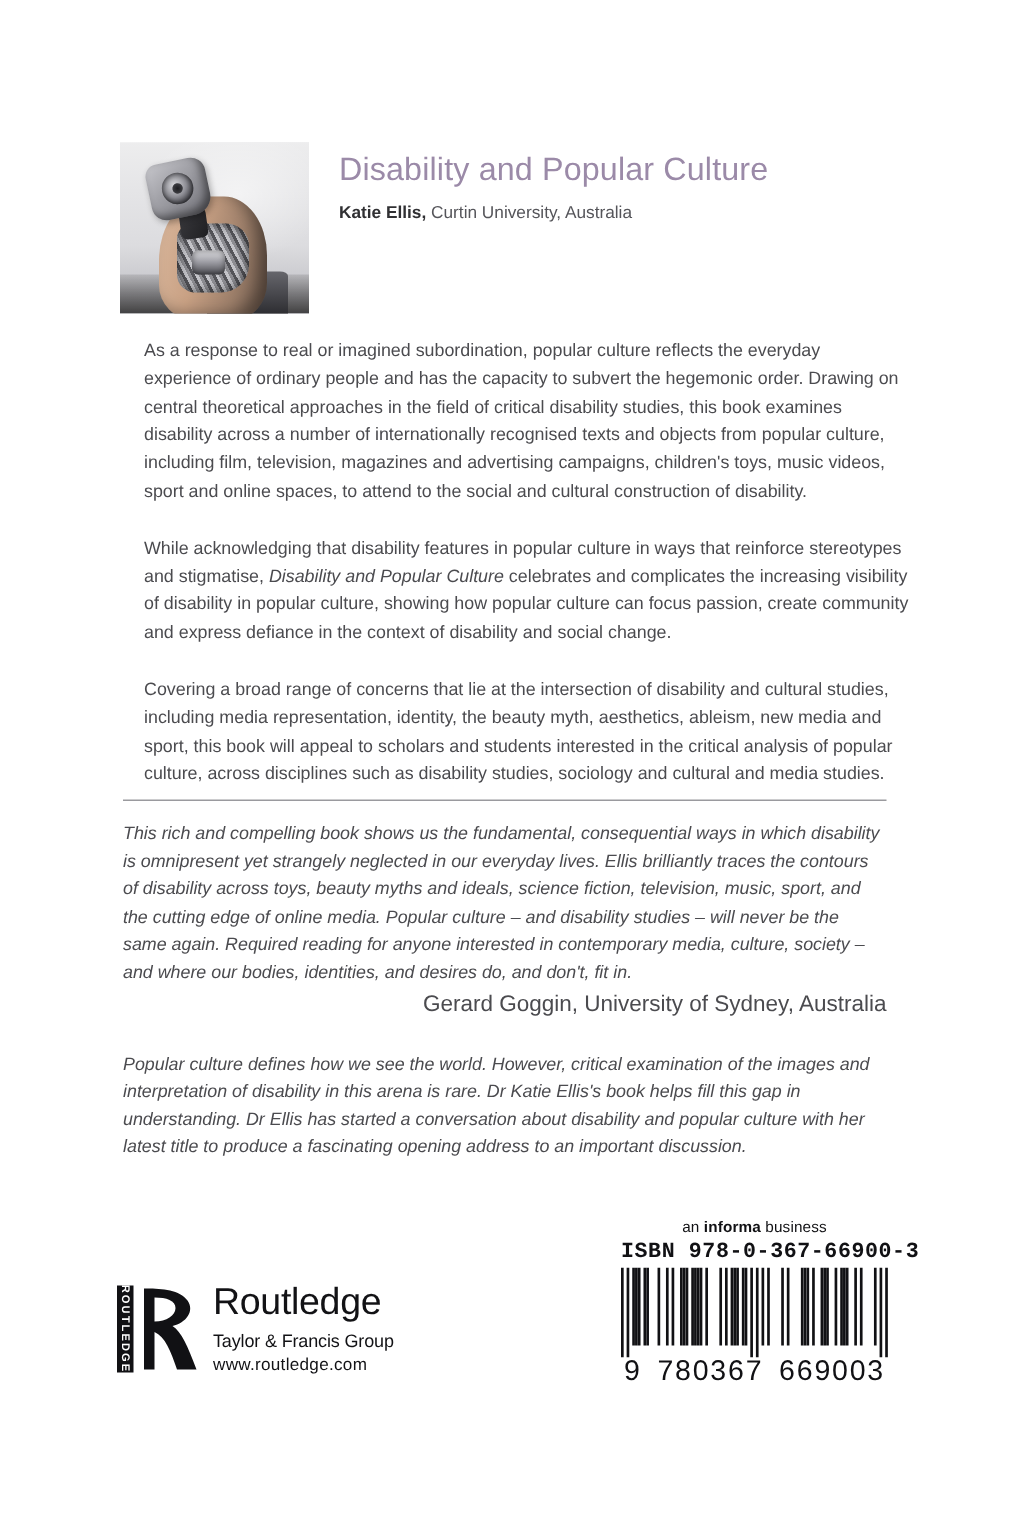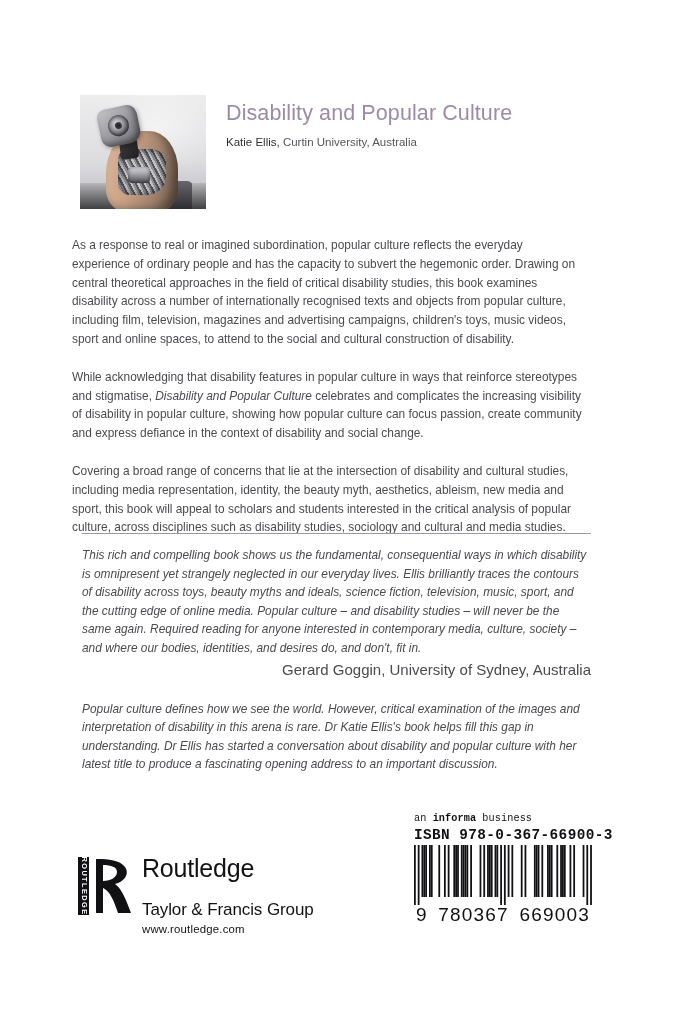--- a/index.html
+++ b/index.html
@@ -158,31 +158,30 @@
     margin: 0 0 17px 0;
     max-width: 350px;
   }
   .author-line {
     font-size: 11.5px;
     color: #55555a;
     margin: 0;
     line-height: 1.3;
   }
   .author-line .author-name {
-    font-weight: 400;
+    font-weight: 700;
     color: #303033;
   }
 
   
   .blurb {
     position: absolute;
-    left: 72px;
+    left: 96px;
     top: 224px;
     width: 511px;
-    margin-top: 12px;
   }
   .blurb p {
     margin: 0 0 19px 0;
     font-size: 11.9px;
     line-height: 1.58;
     color: #4b4b4f;
     text-align: left;
   }
   .blurb p em { font-style: italic; }
 
@@ -282,48 +281,47 @@
     padding-top: 1px;
   }
   .rl-name {
     font-size: 25px;
     line-height: 1;
     color: #121215;
     font-weight: 400;
     letter-spacing: -0.2px;
   }
   .rl-group {
-    font-size: 17px;
+    font-size: 12px;
     line-height: 1.18;
     color: #121215;
-    margin-top: 19px;
+    margin-top: 6px;
     letter-spacing: -0.1px;
   }
   .rl-url {
     font-size: 11.4px;
     line-height: 1.2;
     color: #121215;
     margin-top: 3px;
     letter-spacing: 0.2px;
   }
 
   
   .barcode-block {
     position: absolute;
     left: 414px;
     top: 813px;
     width: 178px;
   }
   .informa {
-    text-align: left;
+    text-align: center;
     font-size: 10.2px;
     color: #111114;
     line-height: 1.2;
     letter-spacing: 0.1px;
-    font-family: Liberation Mono, monospace;
   }
   .informa b { font-weight: 700; }
   .isbn-line {
     text-align: center;
     font-family: "Liberation Mono", monospace;
     font-size: 14.4px;
     color: #111114;
     letter-spacing: 0.4px;
     margin-top: 2px;
     white-space: nowrap;

